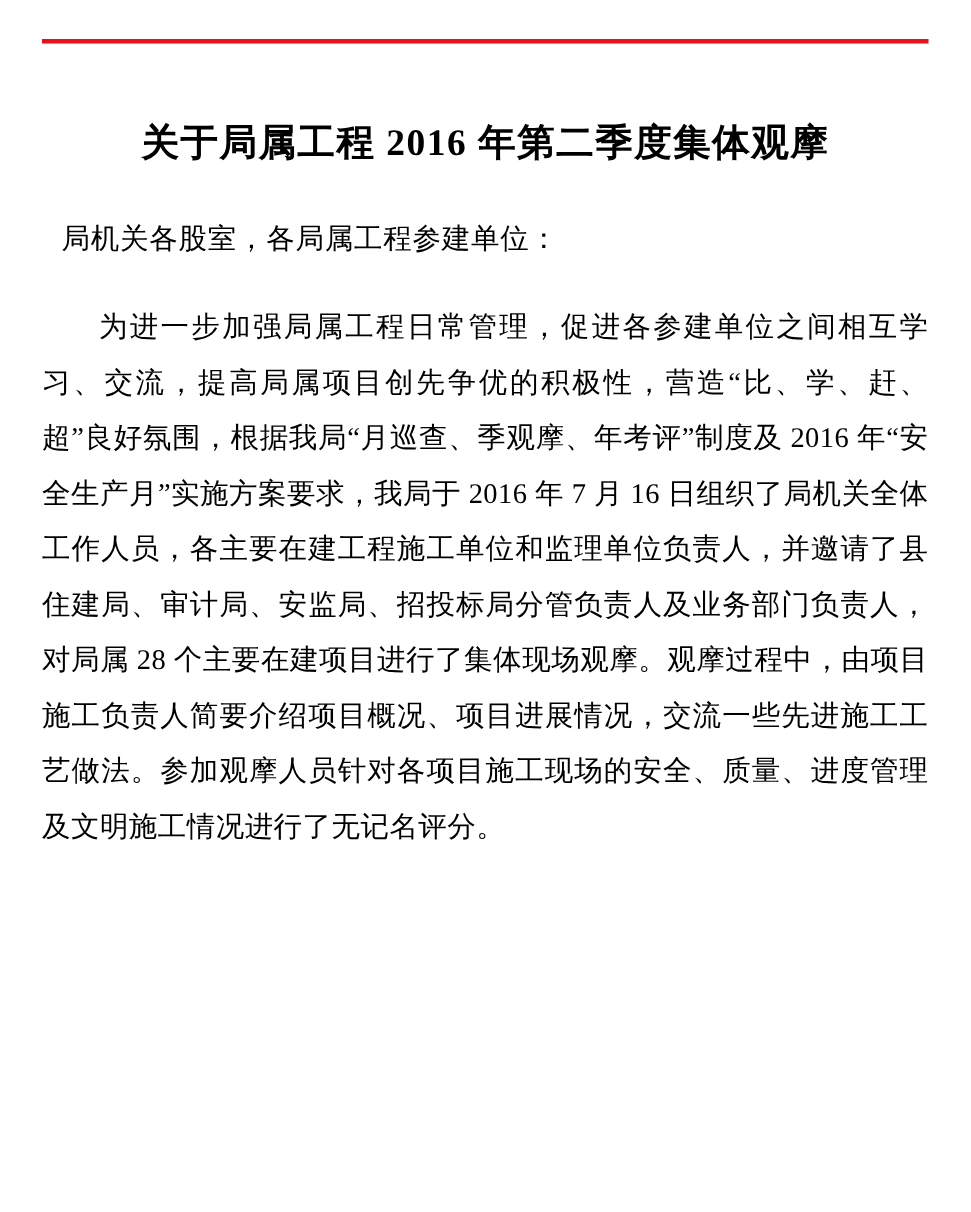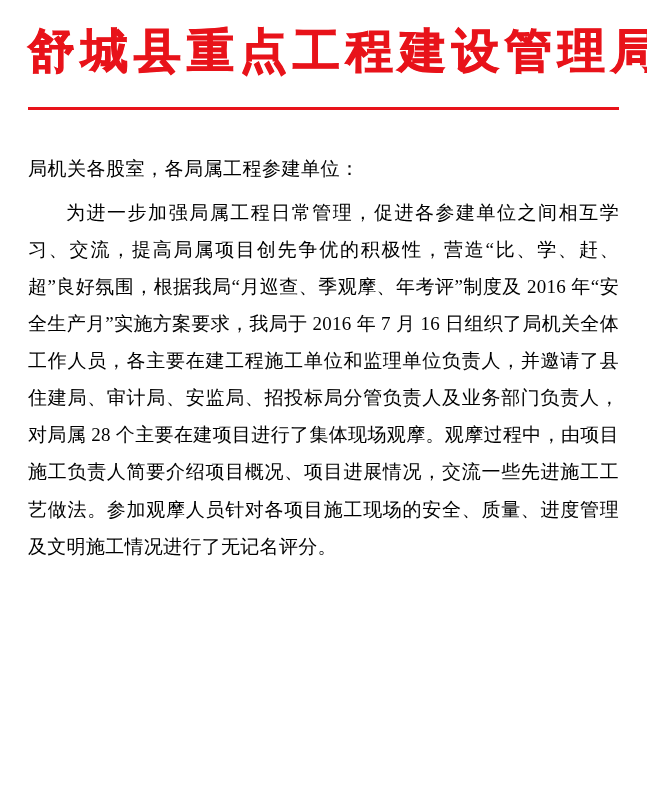--- a/index.html
+++ b/index.html
@@ -51,43 +51,42 @@
   }
   .doc-title .line {
     display: block;
   }
   .salutation {
     margin-top: 26px;
     font-size: 19px;
     line-height: 1.6;
     color: #000;
     letter-spacing: 0.5px;
+    margin-left: 13px;
   }
   .body-para {
-    margin-top: 10px;
+    margin-top: 24px;
     font-size: 19px;
     line-height: 1.95;
     color: #000;
     text-align: justify;
     text-justify: inter-ideograph;
     text-indent: 2em;
     letter-spacing: 0.3px;
   }
 </style>
 </head>
 <body>
 
 <div class="page">
 
-  <div class="letterhead">
-    <div class="letterhead-title">舒城县重点工程建设管理局</div>
-  </div>
 
   <div class="red-rule"></div>
 
   <div class="doc-title">
+    <span class="line">关于局属工程 2016 年第二季度集体观摩</span>
   </div>
 
   <div class="salutation">局机关各股室，各局属工程参建单位：</div>
 
   <div class="body-para">为进一步加强局属工程日常管理，促进各参建单位之间相互学习、交流，提高局属项目创先争优的积极性，营造“比、学、赶、超”良好氛围，根据我局“月巡查、季观摩、年考评”制度及 2016 年“安全生产月”实施方案要求，我局于 2016 年 7 月 16 日组织了局机关全体工作人员，各主要在建工程施工单位和监理单位负责人，并邀请了县住建局、审计局、安监局、招投标局分管负责人及业务部门负责人，对局属 28 个主要在建项目进行了集体现场观摩。观摩过程中，由项目施工负责人简要介绍项目概况、项目进展情况，交流一些先进施工工艺做法。参加观摩人员针对各项目施工现场的安全、质量、进度管理及文明施工情况进行了无记名评分。</div>
 
 </div>
 
 </body></html>

